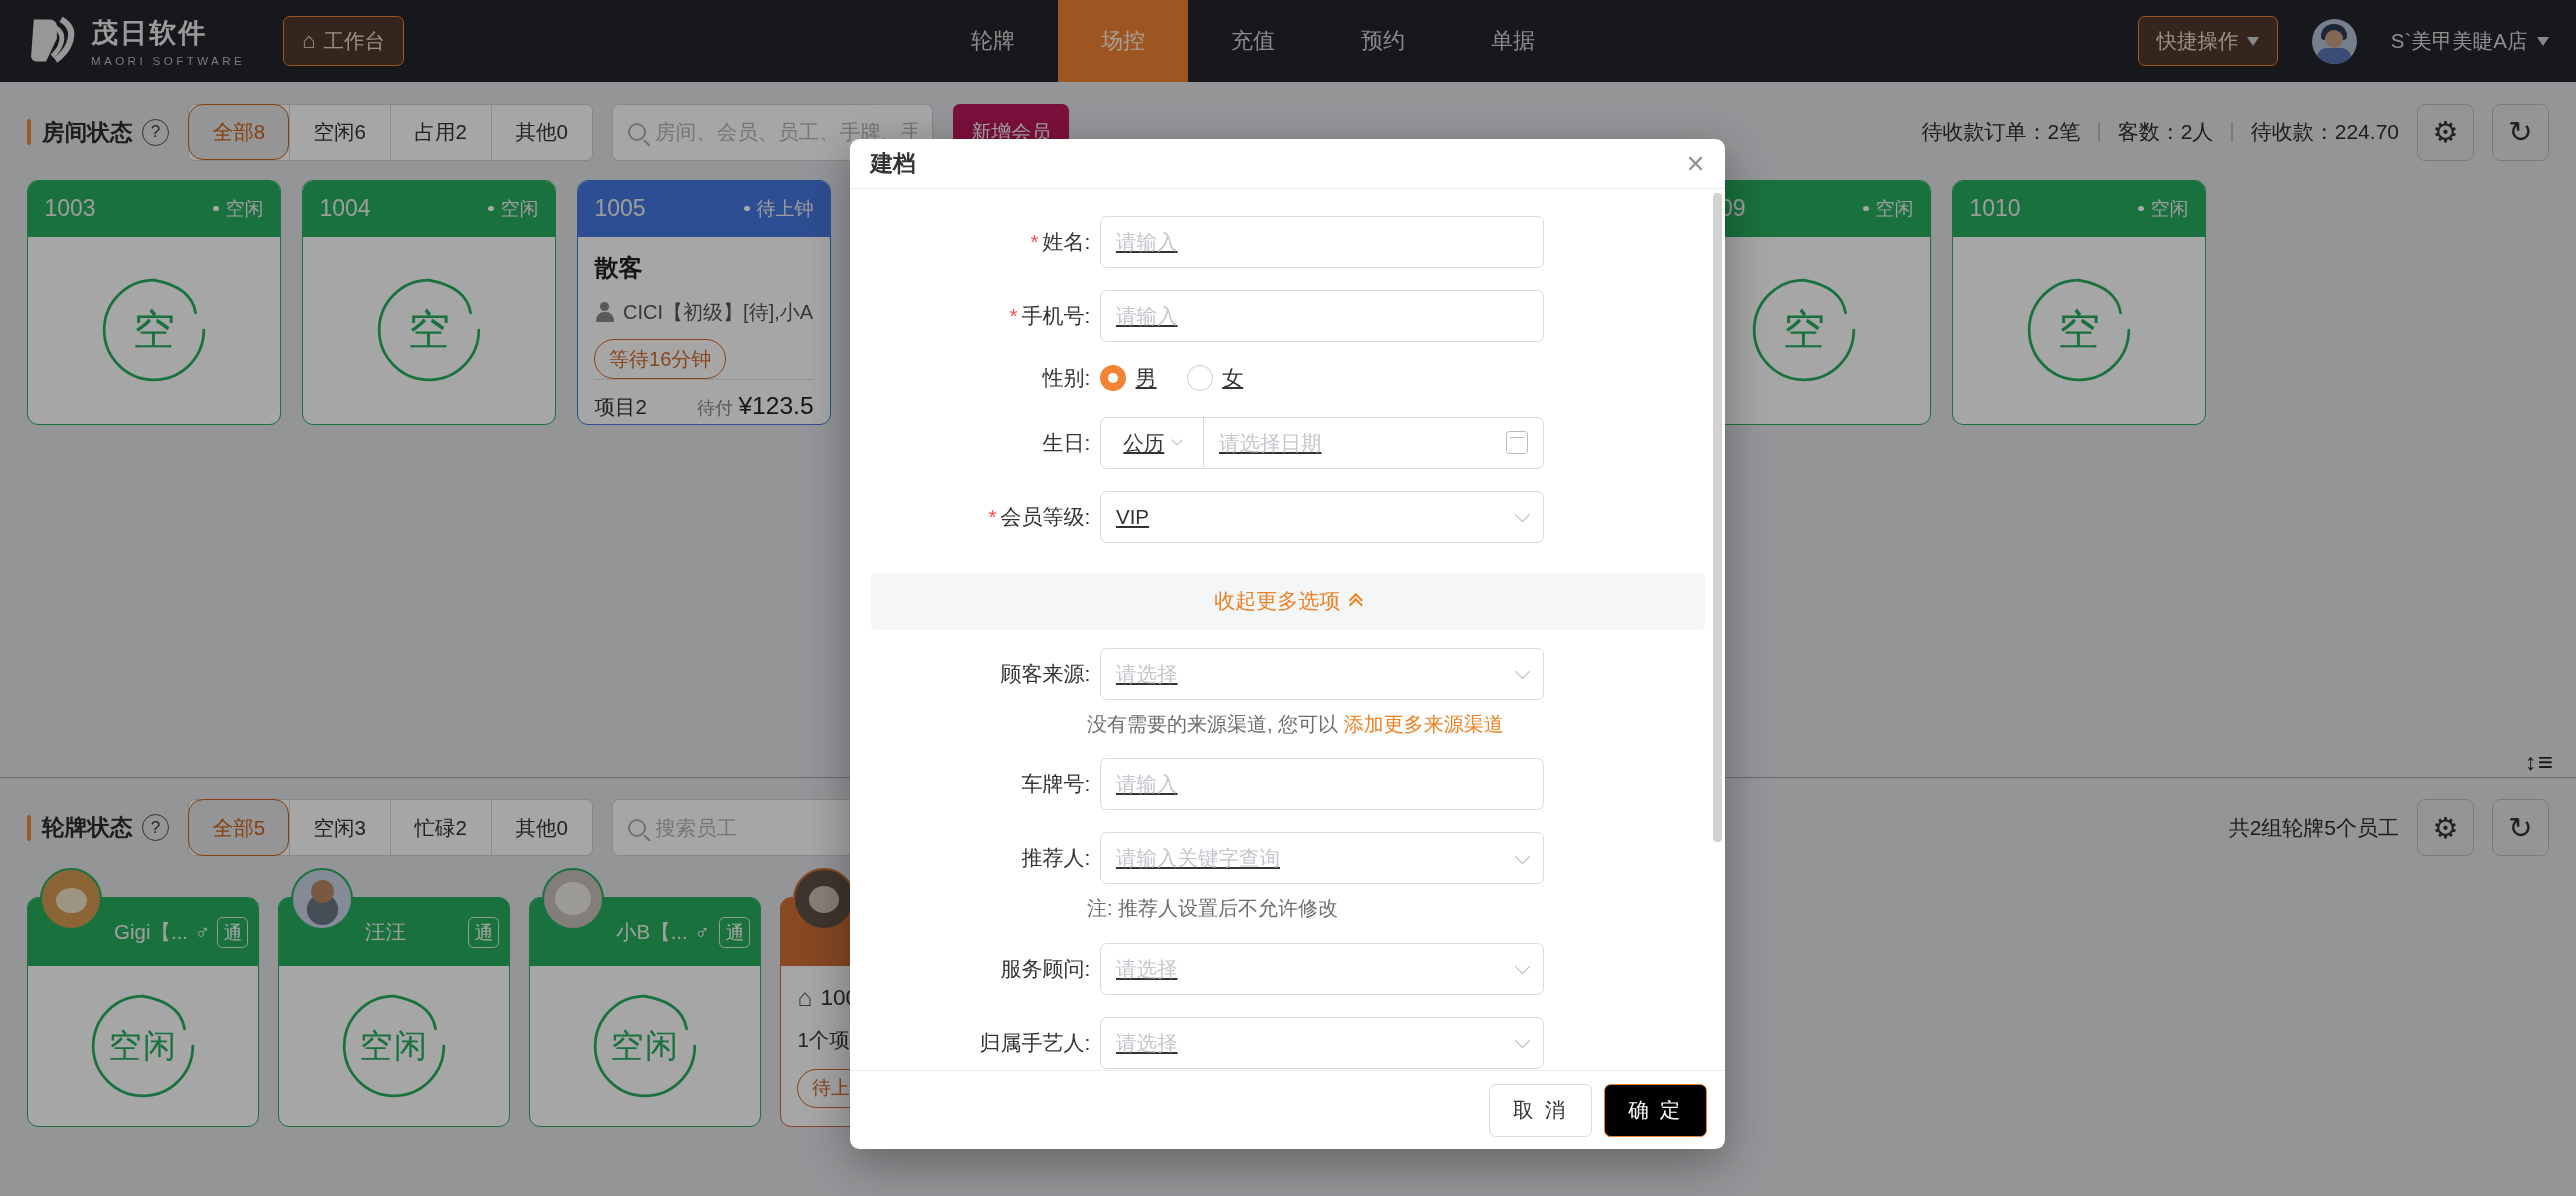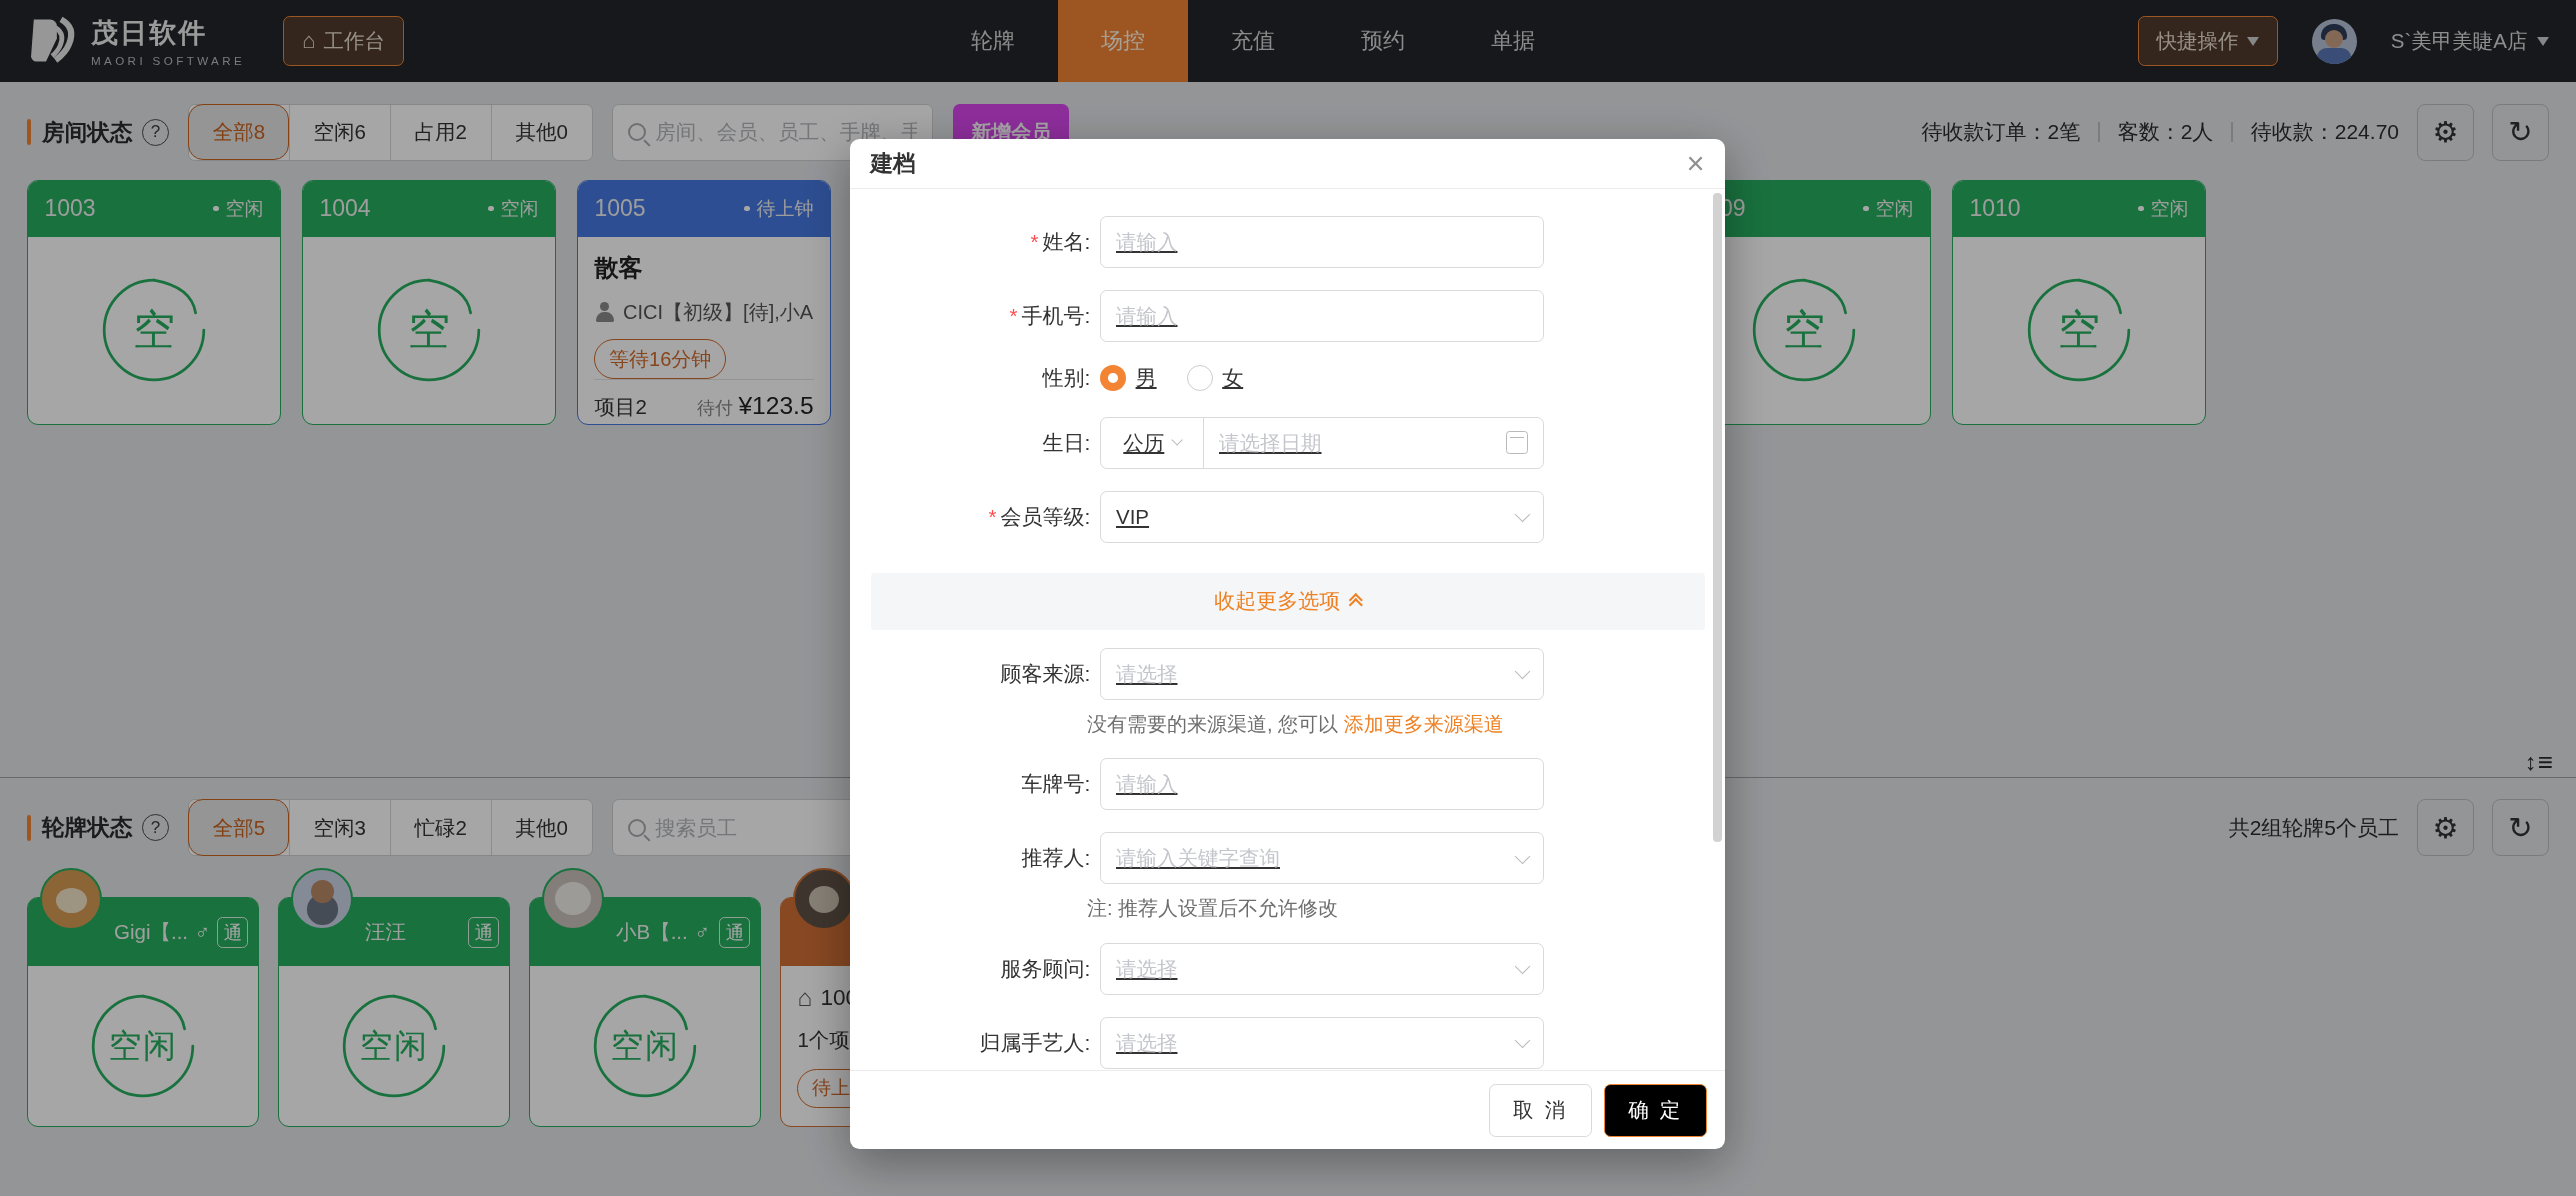--- a/index.html
+++ b/index.html
@@ -43,22 +43,22 @@
   .searchbox { margin-left:19px; height:57px; background:#fff; border:0.7px solid #cfcfcf; border-radius:6.8px;
     display:flex; align-items:center; padding:0 15px; gap:9.6px; }
   .searchbox input { border:none; outline:none; font-size:20.5px; width:100%; color:#333; background:transparent;
     font-family:inherit; }
   .searchbox input::placeholder { color:#b3b5ba; }
   .sb-rooms { width:321px; }
   .sb-emp { width:321px; }
   .search-glyph { width:18px; height:18px; border:2.1px solid #a9abb0; border-radius:50%; position:relative; flex:none; }
   .search-glyph::after { content:""; position:absolute; width:2.1px; height:8.2px; background:#a9abb0;
     transform:rotate(-45deg); left:16.4px; top:13.7px; }
-  .add-btn { margin-left:20.5px; height:57px; padding:13px 18px; background:#d946ef; color:#fff; font-size:20px;
-    border-radius:6.8px; display:flex; align-items:center; cursor:pointer;font-weight:bold; }
+  .add-btn { margin-left:20.5px; height:57px; padding:13px 18px; background:#be185d; color:#fff; font-size:20px;
+    border-radius:6.8px; display:flex; align-items:center; cursor:pointer; }
   .bar-right { margin-left:auto; display:flex; align-items:center; gap:18px; font-size:21px; color:#2d2d2d; }
   .vsep { width:1.4px; height:20.5px; background:#bfbfbf; }
   .icon-btn { width:57px; height:57px; border:0.7px solid #bdbdbd; border-radius:8.2px; display:flex; align-items:center;
     justify-content:center; font-size:29px; color:#333; cursor:pointer; background:transparent; }
   
   .rooms-panel { height:459px; }
   .cards-row { margin:18px 27px 0; display:flex; gap:21px; }
   .room-card { width:254px; height:245px; border-radius:11px; border:1.4px solid #27ae60; background:#fff;
     overflow:hidden; display:flex; flex-direction:column; cursor:pointer; }
   .room-head { height:56px; background:#27ae60; color:#fff; display:flex; justify-content:space-between;

